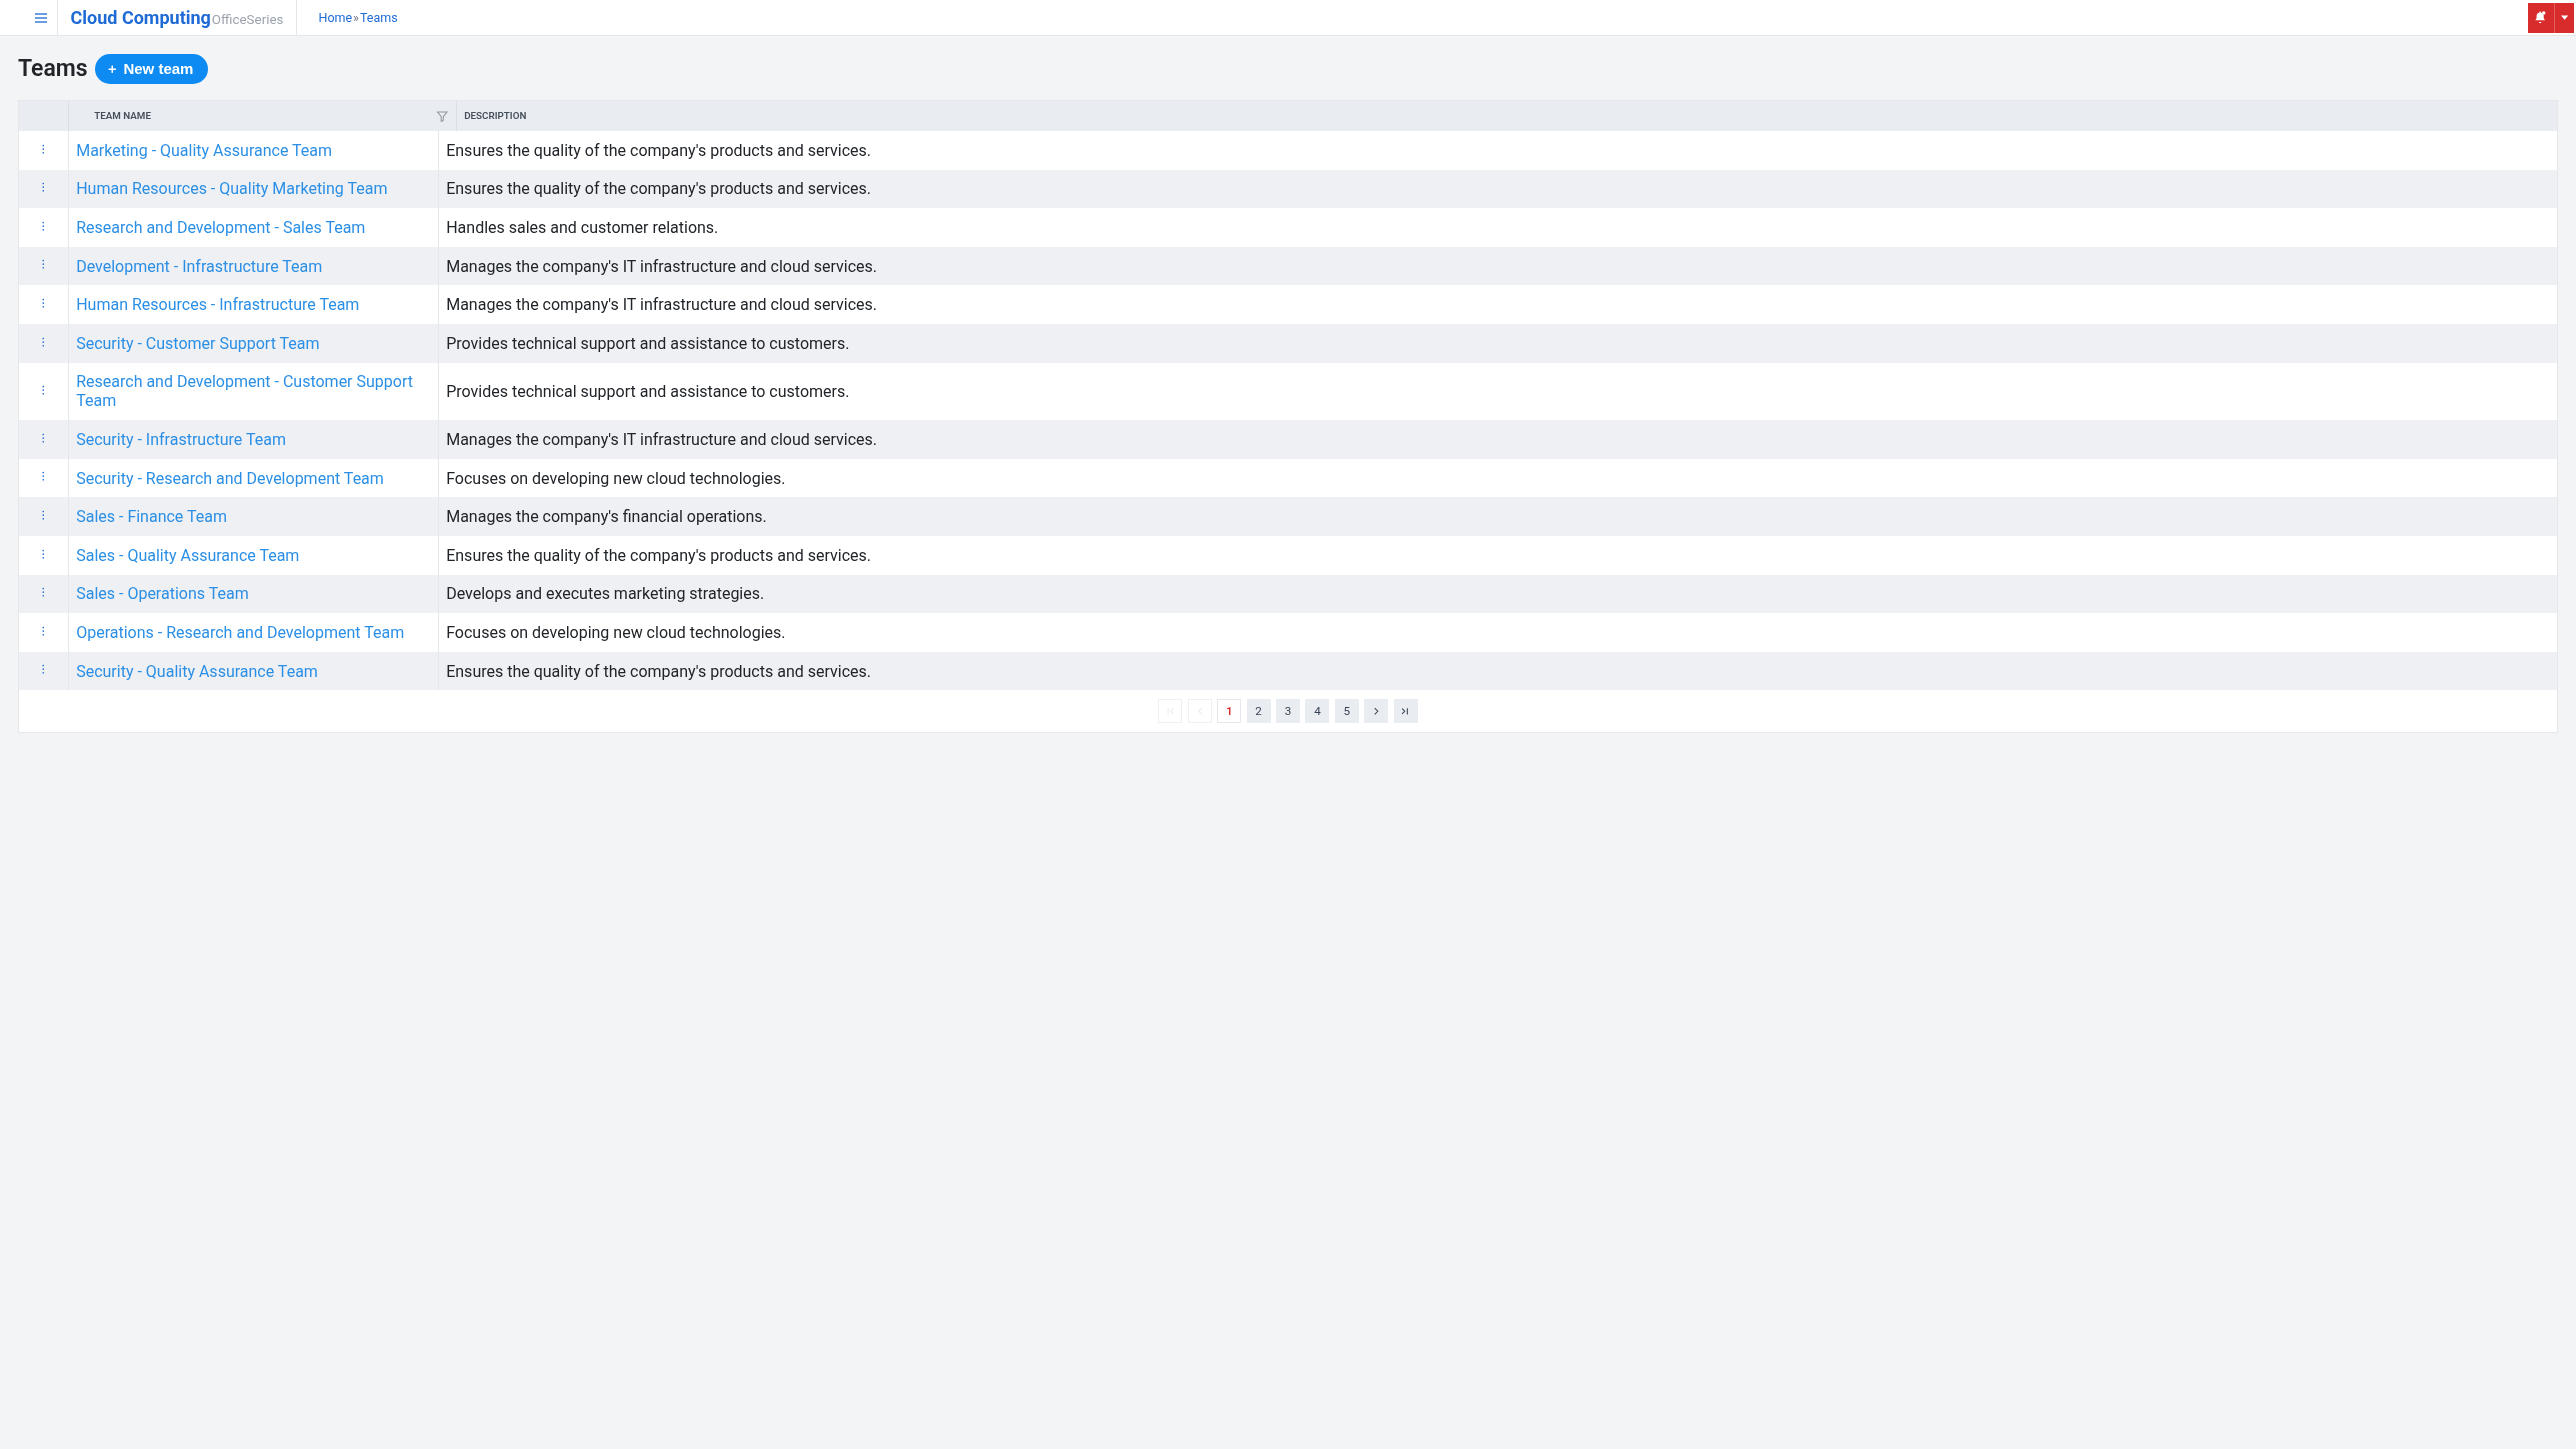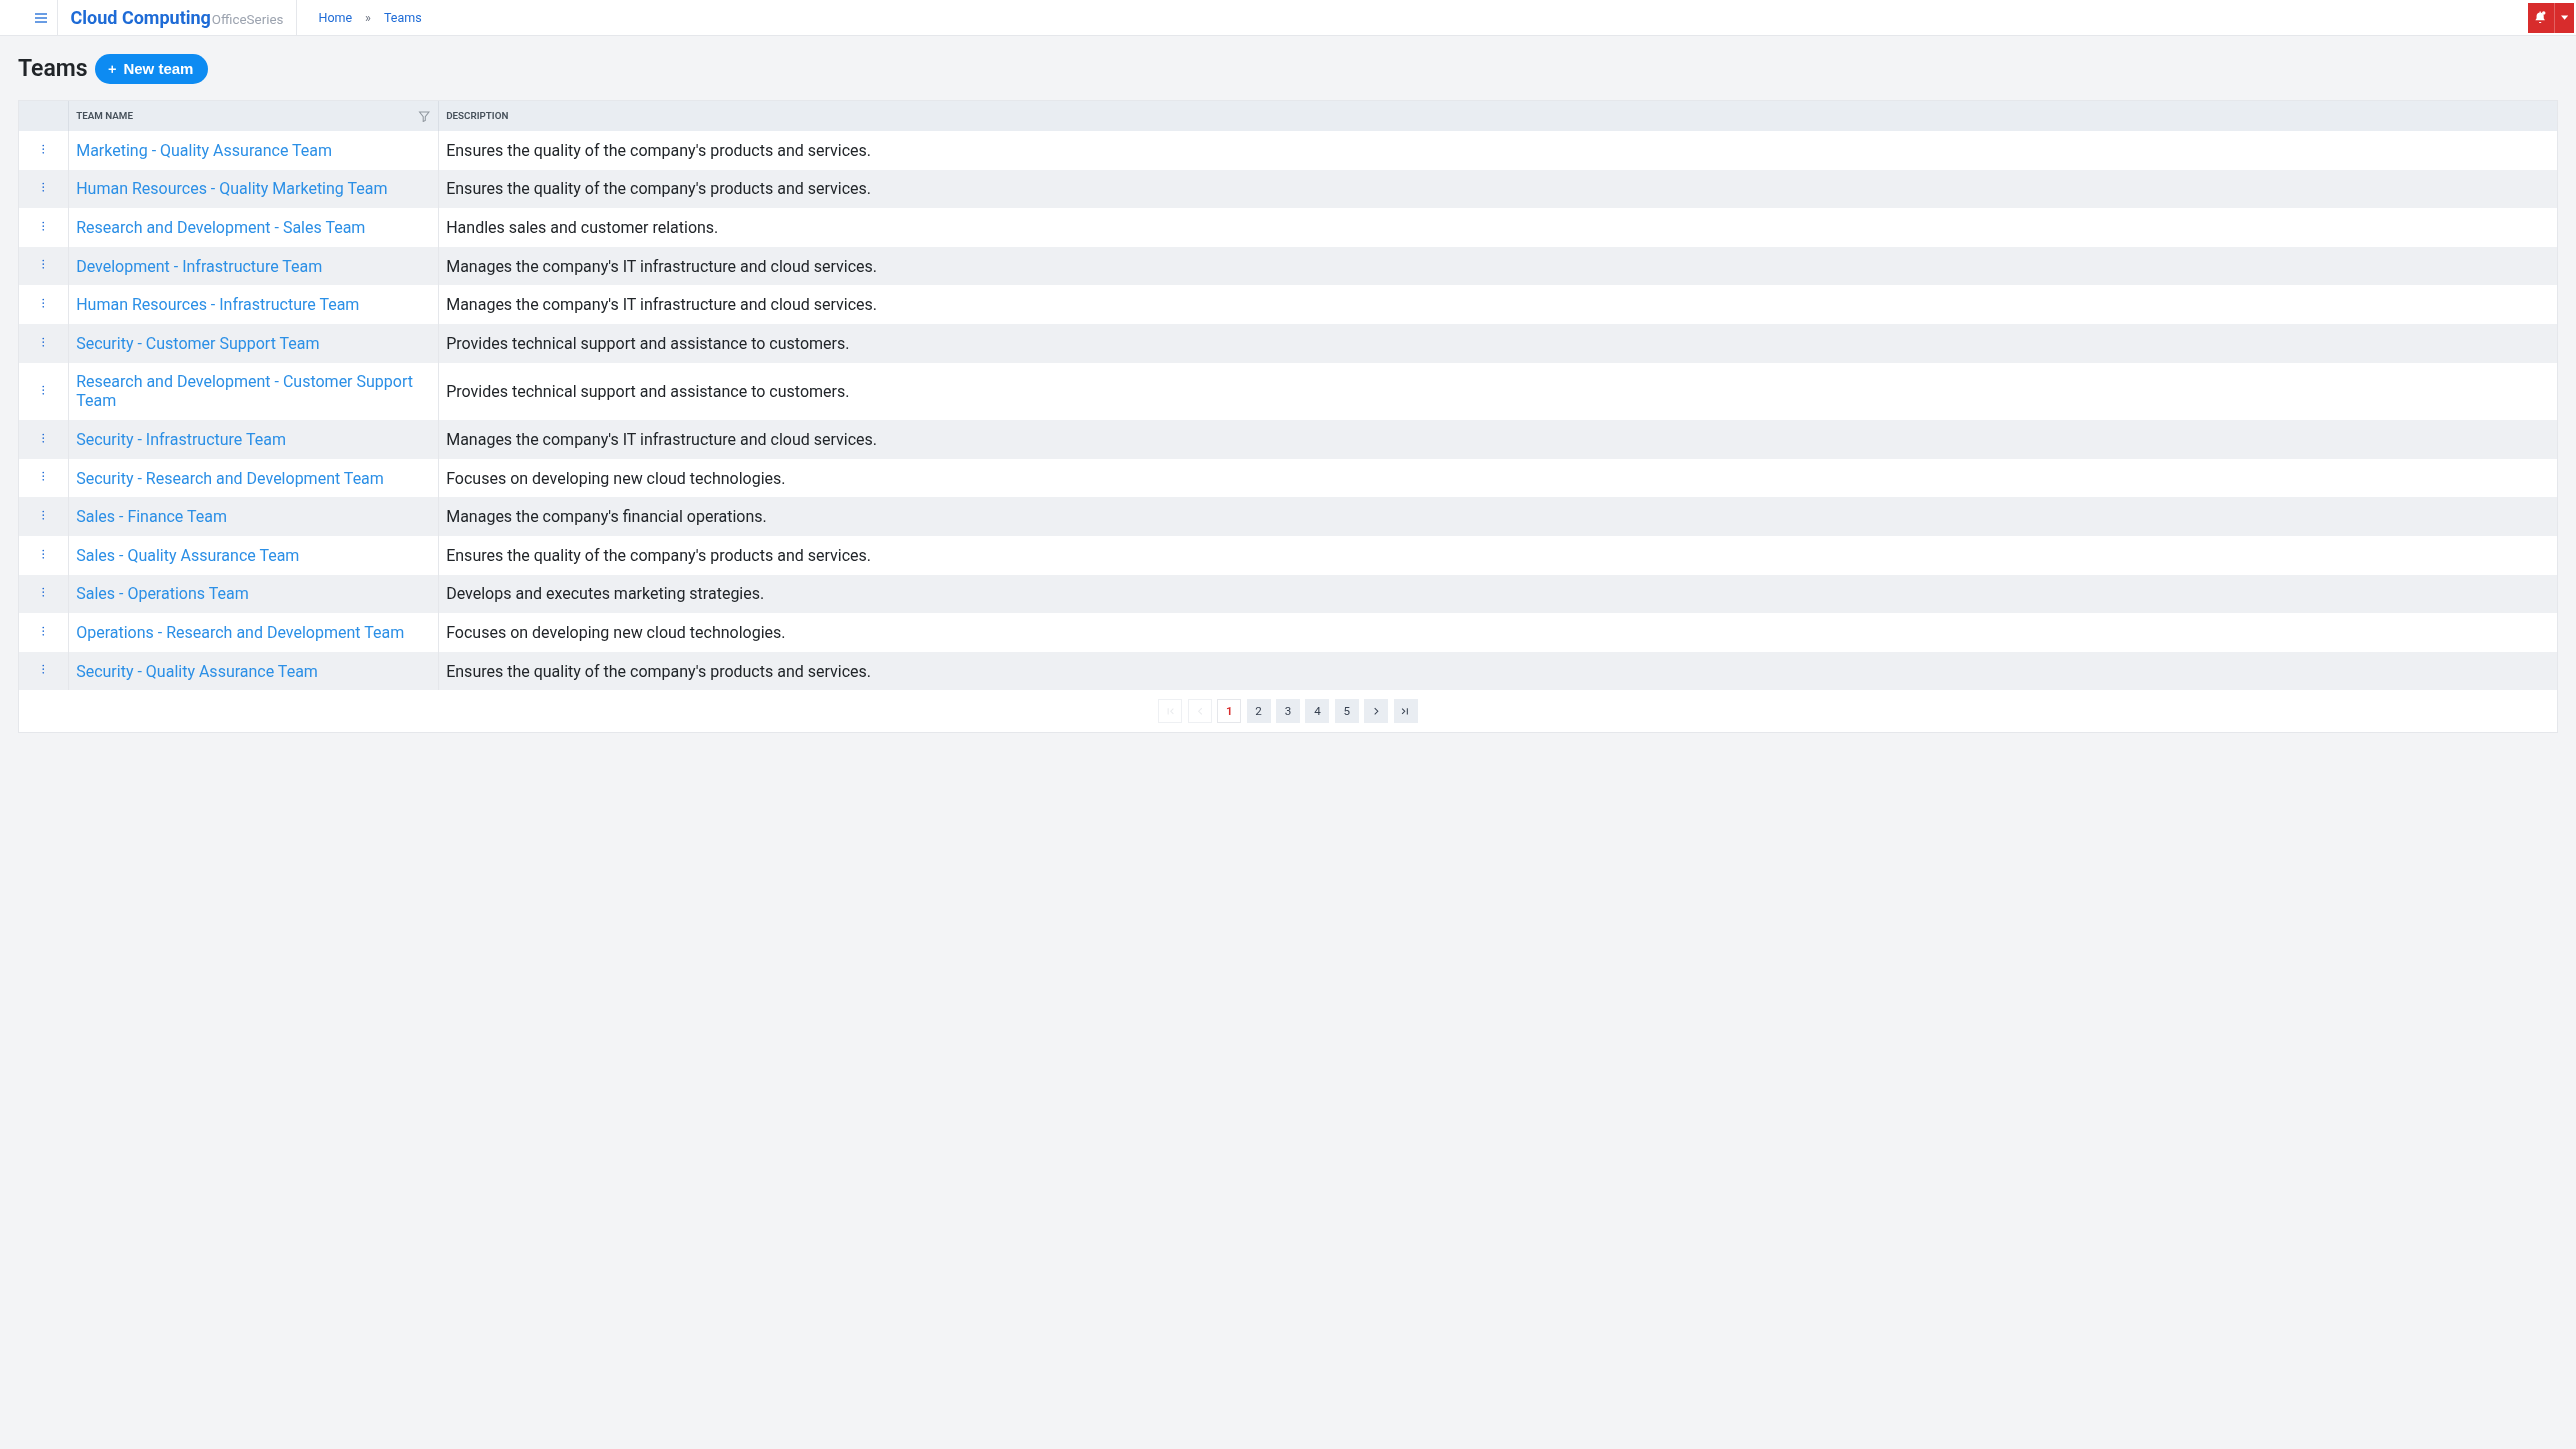--- a/index.html
+++ b/index.html
@@ -5,21 +5,21 @@
     * { margin: 0; padding: 0; box-sizing: border-box; }
     body { font-family: -apple-system, BlinkMacSystemFont, "Segoe UI", Roboto, "Helvetica Neue", Arial, sans-serif; font-size: 12.5px; color: #212529; background: #f3f4f6; }
     
     
     .topbar { background: #fff; height: 36px; display: flex; align-items: center; border-bottom: 0.9px solid #e5e7eb; padding-left: 24px; }
     .hamburger { width: 34px; height: 36px; display: flex; align-items: center; justify-content: center; cursor: pointer; border-right: 0.9px solid #e5e7eb; }
     .hamburger svg { width: 16px; height: 16px; }
     .brand { display: flex; align-items: baseline; padding: 0 12.5px; border-right: 0.9px solid #e5e7eb; height: 36px; }
     .brand-title { font-size: 18px; font-weight: 700; color: #1e6bd6; line-height: 36px; }
     .brand-sub { font-size: 13.4px; color: #9ca3af; margin-left: 1px; line-height: 36px; }
-    .breadcrumb { display: flex; align-items: center; padding: 0 21.5px; gap: 13px; font-size: 12.5px; }
+    .breadcrumb { display: flex; align-items: center; padding: 0 21.5px; gap: 1px; font-size: 12.5px; }
     .breadcrumb a { color: #1e6bd6; text-decoration: none; }
     .breadcrumb .sep { color: #6b7280; }
     .breadcrumb .current { color: #1e6bd6; }
     .topbar-right { margin-left: auto; display: flex; height: 30px; margin-right: 1.8px; }
     .alert-btn { background: #d82c2c; width: 27px; display: flex; align-items: center; justify-content: center; cursor: pointer; border-right: 0.9px solid rgba(255,255,255,0.25); }
     .alert-dd { background: #d82c2c; width: 19.7px; display: flex; align-items: center; justify-content: center; cursor: pointer; }
     .alert-btn svg, .alert-dd svg { fill: #fff; }
     
     
     .page { padding: 18px; }
@@ -28,21 +28,21 @@
     .new-btn { background: #0d8bf2; color: #fff; border: none; border-radius: 16px; padding: 6.3px 14.3px 6.3px 10.7px; font-size: 15px; font-weight: 600; display: inline-flex; align-items: center; gap: 5.4px; cursor: pointer; }
     .new-btn svg { width: 12.5px; height: 12.5px; }
     
     
     .grid { background: #fff; border: 0.9px solid #e5e7eb; }
     .grid-header { display: flex; background: #e9edf2; }
     .col-actions { width: 50px; flex: none; border-right: 0.9px solid #d9dee5; }
     .col-name { width: 370px; flex: none; border-right: 0.9px solid #d9dee5; }
     .col-desc { flex: 1; }
     .hcell { padding: 9px 7.2px; font-size: 9.8px; font-weight: 600; color: #46505a; text-transform: uppercase; display: flex; align-items: center; }
-    .hcell.col-name { justify-content: space-between; }
+    .hcell.col-name { justify-content: space-between; margin-left: 18px; }
     .filter-icon { width: 12.5px; height: 12.5px; opacity: 0.55; cursor: pointer; }
     
     .grid-body .row { display: flex; min-height: 36px; align-items: stretch; }
     .grid-body .row:nth-child(odd) { background: #fff; }
     .grid-body .row:nth-child(even) { background: #eef0f3; }
     .cell { padding: 9.8px 7.2px; display: flex; align-items: center; font-size: 16px; }
     .cell.col-actions { justify-content: center; border-right: 0.9px solid #e5e7eb; }
     .cell.col-name { border-right: 0.9px solid #e5e7eb; }
     .row-menu { cursor: pointer; color: #1e6bd6; }
     .row-menu svg { width: 12.5px; height: 14.3px; }

